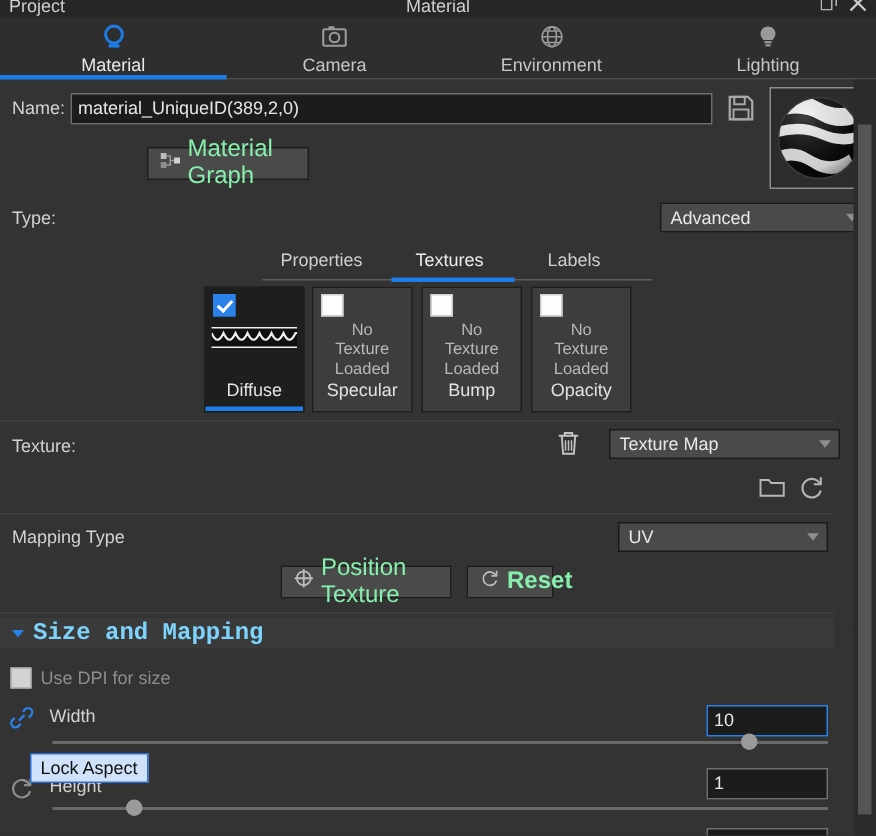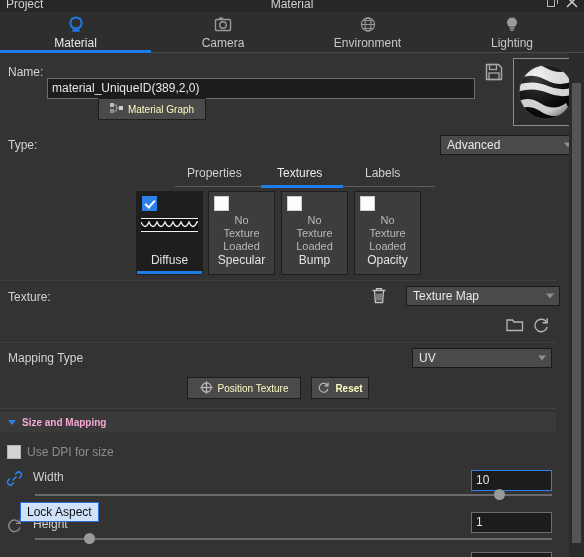--- a/index.html
+++ b/index.html
@@ -64,23 +64,23 @@
 
   .textinput {
     background: #1c1c1c; border: 1px solid #6e6e6e; color: #e6e6e6;
     font-family: "Liberation Sans", sans-serif; font-size: 12px;
     padding: 0 4px; line-height: 19px; height: 21px;
     white-space: nowrap; overflow: hidden;
   }
   .textinput.focused { border: 1px solid #2a82e8; }
 
   .btn {
-    background: #4a4a4a; border: 1px solid #1d1d1d; color: #fef9c3;
-    font-size: 10px; height: 22px; display: inline-flex; align-items: center;
-    justify-content: center; gap: 5px; padding: 0 8px; cursor: pointer;
+    background: #4a4a4a; border: 1px solid #1d1d1d; color: #86efac;
+    font-size: 16px; height: 22px; display: inline-flex; align-items: center;
+    gap: 5px; padding: 0 8px; cursor: pointer;
     user-select: none;
   }
 
   .combo {
     background: #4a4a4a; border: 1px solid #1a1a1a; color: #e8e8e8;
     font-size: 12px; height: 20px; display: flex; align-items: center;
     padding: 0 6px; cursor: pointer; position: relative; user-select: none;
   }
   .combo .caret {
     position: absolute; right: 5px; top: 50%; transform: translateY(-50%);
@@ -143,21 +143,21 @@
   
   .sectionhdr {
     position: absolute; left: 0; width: 556px; height: 20px;
     background: #3a3a3a; display: flex; align-items: center; padding-left: 8px;
     gap: 6px; cursor: pointer; user-select: none;
   }
   .sectionhdr .chev {
     width: 0; height: 0; border-left: 4px solid transparent;
     border-right: 4px solid transparent; border-top: 5px solid #2a82e8;
   }
-  .sectionhdr .sh-lbl { font-size: 10px; color: #f9a8d4; font-weight: bold; }
+  .sectionhdr .sh-lbl { font-size: 16px; color: #7dd3fc; font-weight: bold; font-family: Liberation Mono, monospace; }
 
   
   .track {
     position: absolute; height: 2px; background: #6a6a6a;
   }
   .knob {
     position: absolute; width: 11px; height: 11px; border-radius: 50%;
     background: #9a9a9a; cursor: pointer;
   }
 
@@ -248,21 +248,21 @@
           <rect x="8.3" y="14.5" width="3.4" height="1.4" fill="#9a9a9a"></rect>
         </svg>
       </span>
       <span class="tab-lbl">Lighting</span>
       <span class="underline"></span>
     </div>
   </div>
 
   <div style="position:absolute; left:8px; top:65px;" class="lbl">Name:</div>
 
-  <div class="textinput" style="position:absolute; left:47px; top:62px; width:428px;margin-top:16px;">material_UniqueID(389,2,0)</div>
+  <div class="textinput" style="position:absolute; left:47px; top:62px; width:428px;">material_UniqueID(389,2,0)</div>
 
   <div style="position:absolute; left:484px; top:62px;">
     <svg width="20" height="20" viewBox="0 0 20 20">
       <path d="M2.5 2.5h12l3 3v12h-15z" fill="none" stroke="#a8a8a8" stroke-width="1.5"></path>
       <rect x="5.5" y="2.5" width="7" height="5" fill="none" stroke="#a8a8a8" stroke-width="1.3"></rect>
       <rect x="5" y="11" width="10" height="6.5" fill="none" stroke="#a8a8a8" stroke-width="1.3"></rect>
     </svg>
   </div>
 
   <div style="position:absolute; left:513px; top:58px; width:66px; height:68px; background:#2c2c2c; border:1px solid #8d8d8d;">

